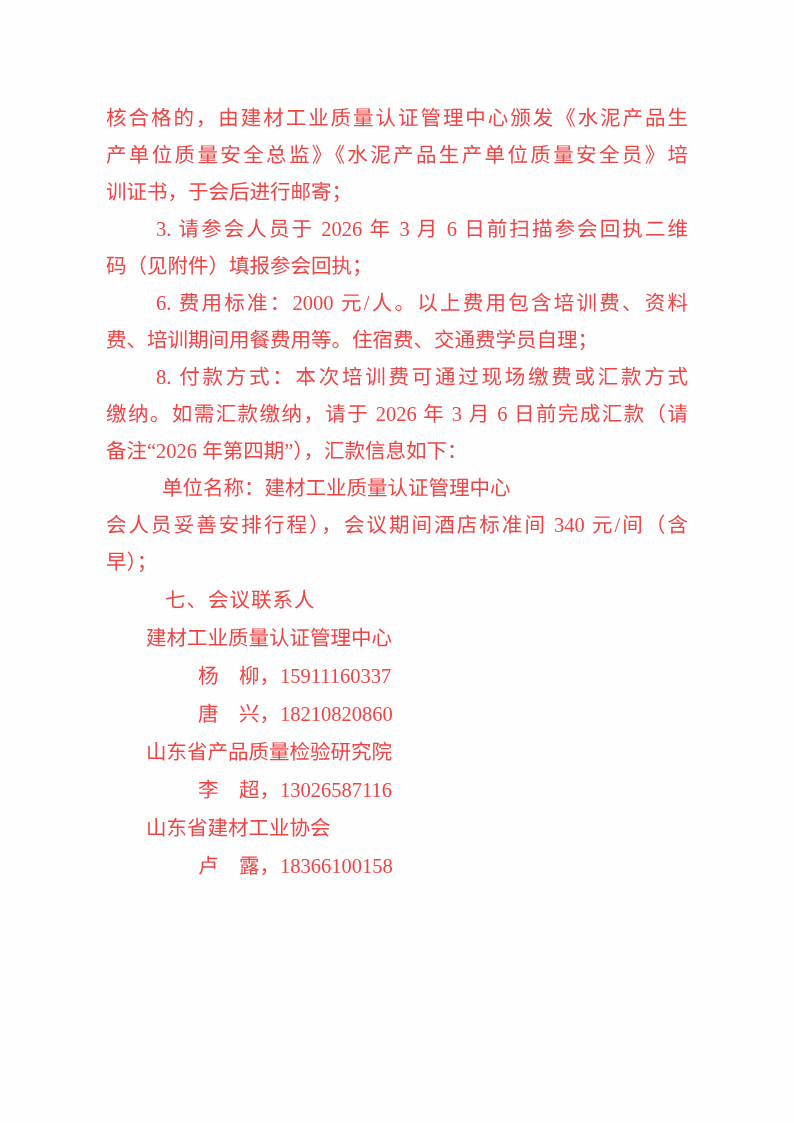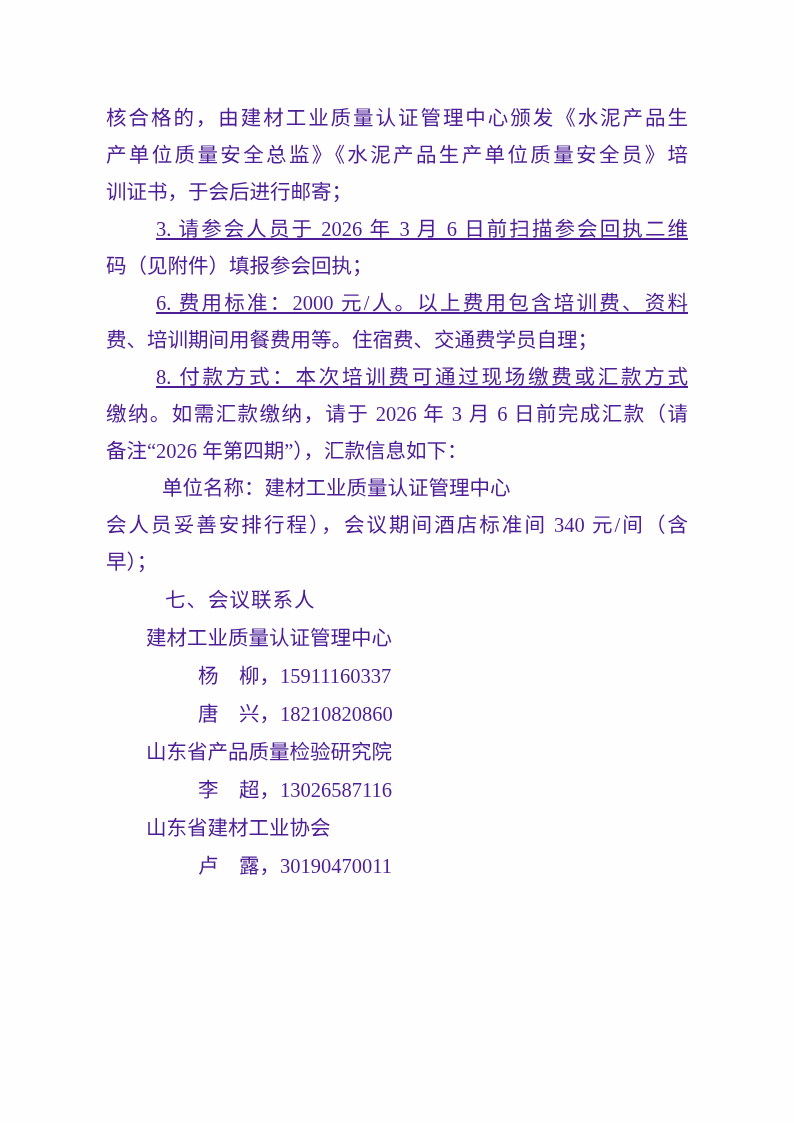--- a/index.html
+++ b/index.html
@@ -6,21 +6,21 @@
     margin: 0;
     padding: 0;
     background: #ffffff;
   }
   .page {
     position: relative;
     width: 794px;
     height: 1123px;
     background: #fefefe;
     overflow: hidden;
-    color: #4c1d95;
+    color: #ef4444;
     font-family: "Liberation Serif", "DejaVu Serif", serif;
   }
   .content {
     position: absolute;
     left: 106px;
     top: 100px;
     width: 582px;
   }
   .ln {
     height: 37px;
@@ -28,21 +28,21 @@
     font-size: 20.5px;
     white-space: nowrap;
   }
   
   .j {
     white-space: normal;
     text-align: justify;
     text-align-last: justify;
     text-justify: inter-character;
   }
-  .in-num   { padding-left: 50px; text-decoration: underline; }
+  .in-num   { padding-left: 50px; }
   .in-label { padding-left: 56px; }
   .heading-ln {
     height: 38px;
     line-height: 38px;
     padding-left: 59px;
     font-size: 20.5px;
     font-weight: normal;
     font-family: "Liberation Sans", "DejaVu Sans", sans-serif;
     letter-spacing: 1px;
   }
@@ -81,16 +81,16 @@
     <div class="ln">早）；</div>
 
     <div class="heading-ln">七、会议联系人</div>
 
     <div class="c-ln in-org">建材工业质量认证管理中心</div>
     <div class="c-ln in-name">杨　柳，15911160337</div>
     <div class="c-ln in-name">唐　兴，18210820860</div>
     <div class="c-ln in-org">山东省产品质量检验研究院</div>
     <div class="c-ln in-name">李　超，13026587116</div>
     <div class="c-ln in-org">山东省建材工业协会</div>
-    <div class="c-ln in-name">卢　露，30190470011</div>
+    <div class="c-ln in-name">卢　露，18366100158</div>
 
   </div>
 </div>
 
 </body></html>

